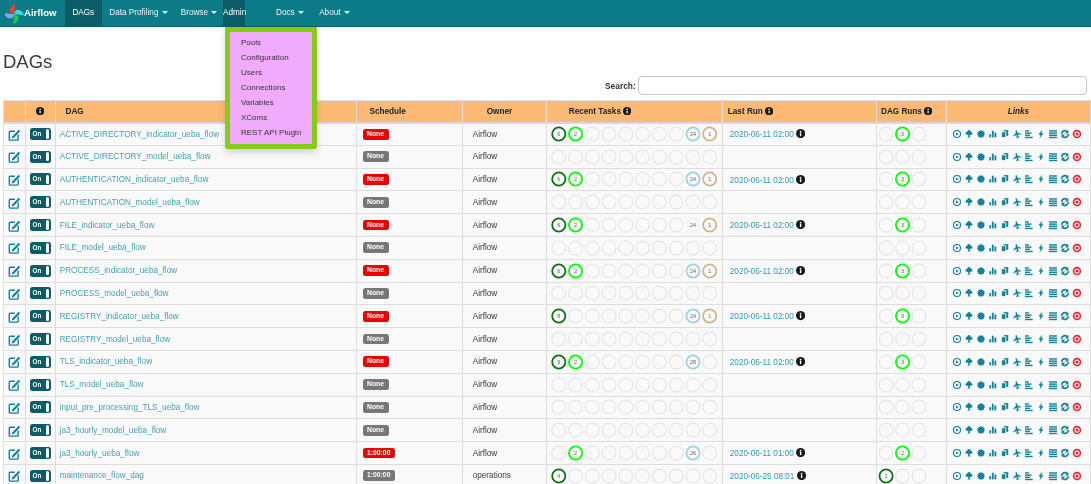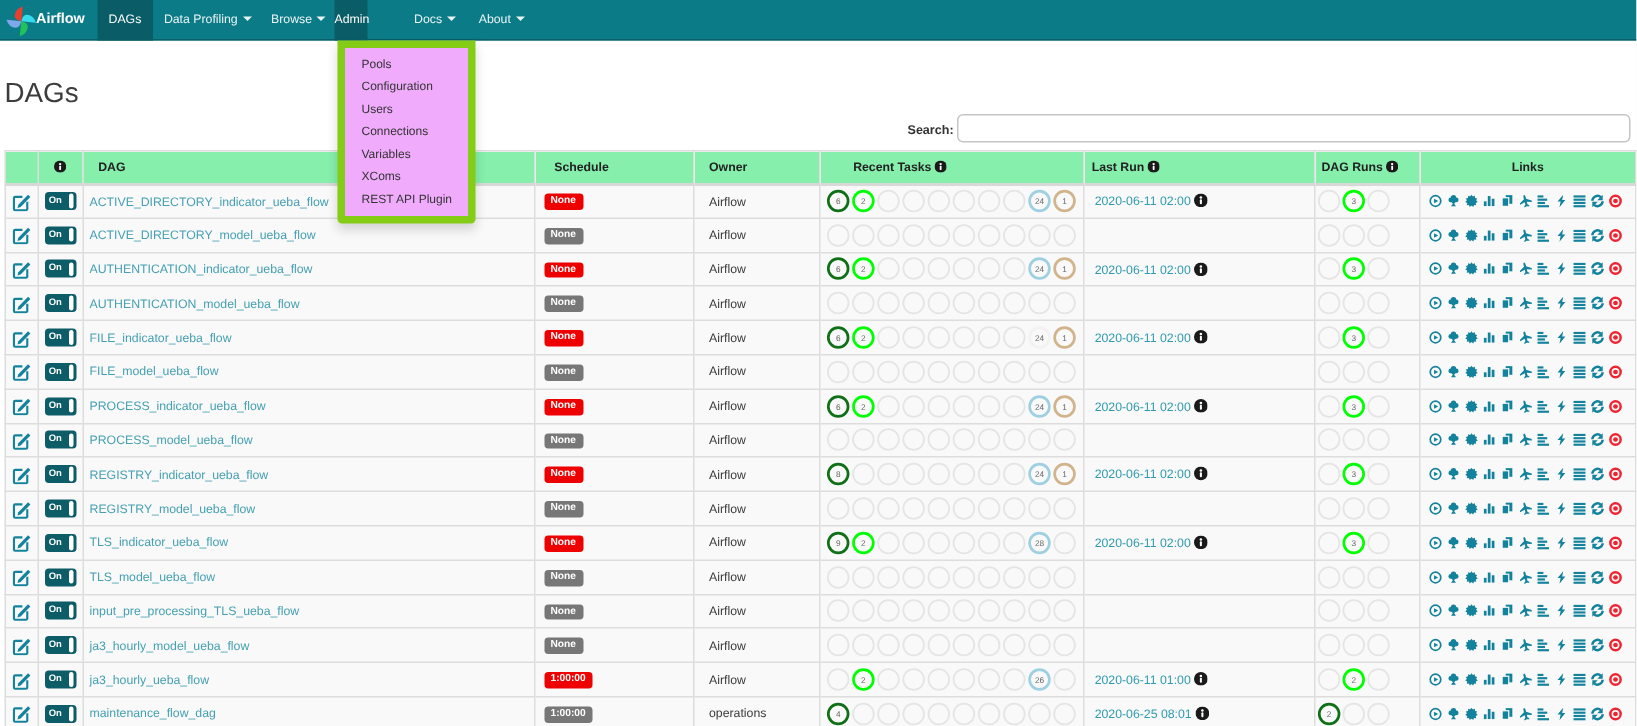--- a/index.html
+++ b/index.html
@@ -22,26 +22,26 @@
 h1.pagetitle { position:absolute; left:3px; top:50.5px; font-size:18.5px; font-weight:normal;
   color:#3c3c3c; }
 .searchbar { position:absolute; left:605px; top:76px; width:482px; height:19px; }
 .searchbar label { position:absolute; left:0; top:5px; font-size:8.4px; font-weight:bold; color:#333; }
 .searchbox { position:absolute; left:33px; top:0; width:449px; height:19px; background:#fff;
   border:1px solid #c5c5c5; border-radius:4px; }
 table.dags { position:absolute; left:3px; top:100px; width:1087px; border-collapse:collapse;
   table-layout:fixed; font-size:8.2px; color:#333; background:#f9f9f9; }
 table.dags td, table.dags th { border:1px solid #dddddd; vertical-align:middle;
   padding:0; overflow:hidden; white-space:nowrap; }
-tr.head th { height:22px; background:#86efac; font-size:8.2px; font-weight:bold;
+tr.head th { height:22px; background:#fdba74; font-size:8.2px; font-weight:bold;
   border-bottom:2px solid #d8d8d8; text-align:left; color:#222; }
-tr.head th.c2, tr.head th.c9 { text-align:center; padding-left:0; }
+tr.head th.c2, tr.head th.c9 { text-align:center; padding-left:0;font-style:italic; }
 tr.head th.c3 { padding-left:10px; }
 tr.head th.c4 { padding-left:13px; }
-tr.head th.c5 { padding-left:10px; }
+tr.head th.c5 { padding-left:24px; }
 tr.head th.c6 { padding-left:22px; }
 tr.head th.c7 { padding-left:5px; }
 tr.head th.c8 { padding-left:4px; }
 table.dags td { height:22.8px; }
 table.dags td.c1 { text-align:center; }
 table.dags td.c1 svg { vertical-align:-2px; }
 table.dags td.c2 { padding-left:3.5px; }
 table.dags td.c3 { padding-left:4.2px; }
 table.dags td.c4 { padding-left:6px; }
 table.dags td.c5 { padding-left:10px; font-size:8.2px; color:#3a3a3a; }

